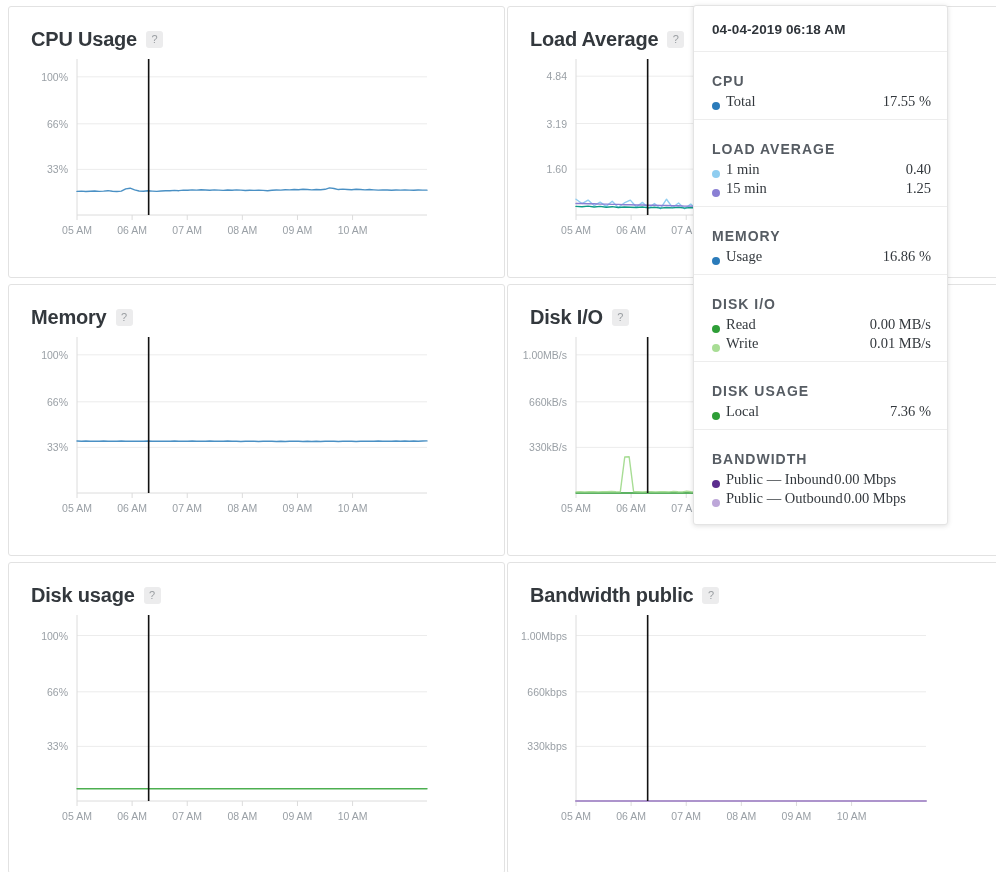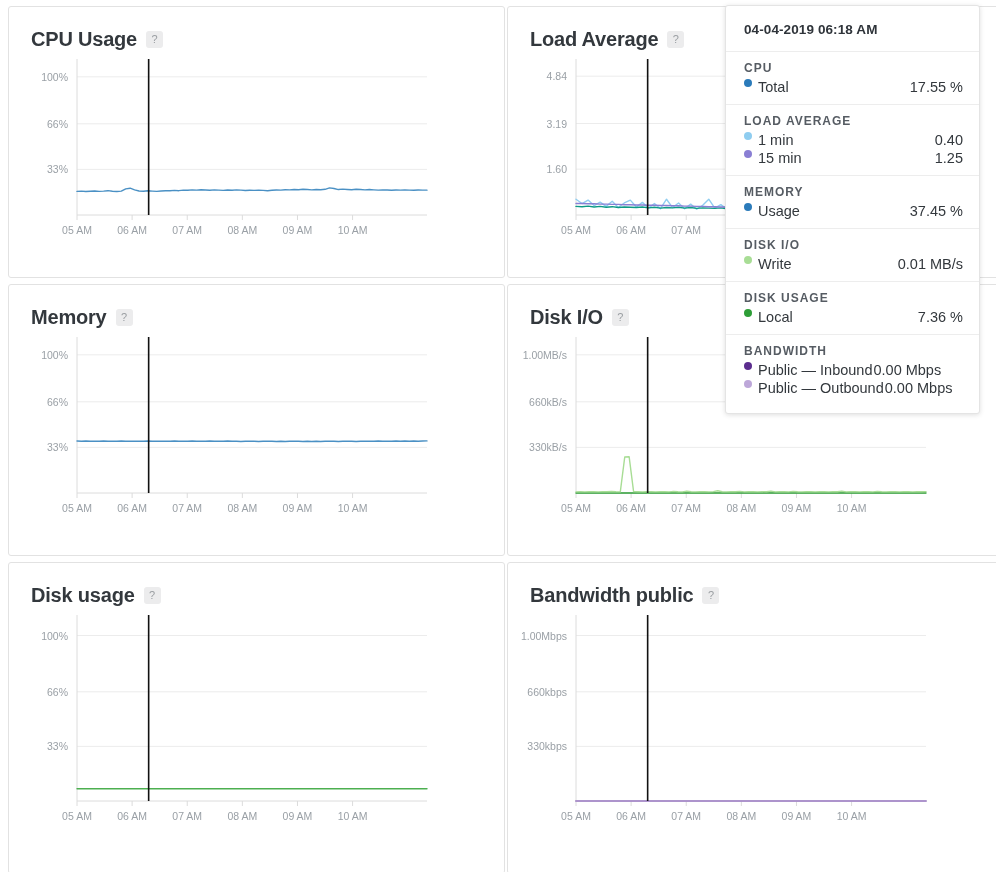--- a/index.html
+++ b/index.html
@@ -51,53 +51,55 @@
     font-size: 11px;
     line-height: 1;
     cursor: pointer;
   }
   .plot-wrap { position: relative; width: 100%; }
   .plot-wrap svg { display: block; }
 
   
   #tooltip {
     position: absolute;
-    left: 725px; top: 5px;
+    left: 693px; top: 5px;
     width: 255px;
     background: #ffffff;
     border: 1px solid #e4e4e4;
     border-radius: 3px;
     box-shadow: 0 1px 5px rgba(0,0,0,0.13);
     z-index: 50;
     padding-bottom: 8px;
   }
   .tt-time {
     font-size: 13.5px;
     font-weight: 700;
     color: #2f343a;
     padding: 16px 0 14px 18px;
     border-bottom: 1px solid #ededed;
     letter-spacing: 0.1px;
   }
   .tt-group { border-bottom: 1px solid #ededed; padding: 9px 0 8px; }
   .tt-group:last-child { border-bottom: none; }
   .tt-group-title {
-    font-size: 12px;
+    font-size: 14px;
     font-weight: 700;
     letter-spacing: 1px;
     color: #565c63;
     text-transform: uppercase;
     padding: 0 0 3px 18px;
+    margin-top: 12px;
   }
   .tt-row {
     display: flex;
-    align-items: flex-start;
+    align-items: flex-end;
     padding: 1px 16px 1px 18px;
     font-size: 14.5px;
     color: #33383d;
+    font-family: Liberation Serif, serif;
   }
   .tt-dot {
     width: 8px; height: 8px;
     border-radius: 50%;
     flex: 0 0 8px;
     margin-right: 6px;
   }
   .tt-label { white-space: nowrap; }
   .tt-value { margin-left: auto; white-space: nowrap; }
   .tt-row.tight .tt-value { margin-left: 1px; }
@@ -326,25 +328,30 @@
             <span class="tt-dot" style="background: rgb(138, 127, 212);"></span>
             <span class="tt-label">15 min</span>
             <span class="tt-value">1.25</span>
           </div>
         </div>
         <div class="tt-group">
           <div class="tt-group-title">MEMORY</div>
           <div class="tt-row">
             <span class="tt-dot" style="background: rgb(43, 123, 186);"></span>
             <span class="tt-label">Usage</span>
-            <span class="tt-value">37.45 %</span>
+            <span class="tt-value">16.86 %</span>
           </div>
         </div>
         <div class="tt-group">
           <div class="tt-group-title">DISK I/O</div>
+          <div class="tt-row">
+            <span class="tt-dot" style="background: rgb(46, 158, 55);"></span>
+            <span class="tt-label">Read</span>
+            <span class="tt-value">0.00 MB/s</span>
+          </div>
           <div class="tt-row">
             <span class="tt-dot" style="background: rgb(168, 221, 149);"></span>
             <span class="tt-label">Write</span>
             <span class="tt-value">0.01 MB/s</span>
           </div>
         </div>
         <div class="tt-group">
           <div class="tt-group-title">DISK USAGE</div>
           <div class="tt-row">
             <span class="tt-dot" style="background: rgb(46, 158, 55);"></span>

